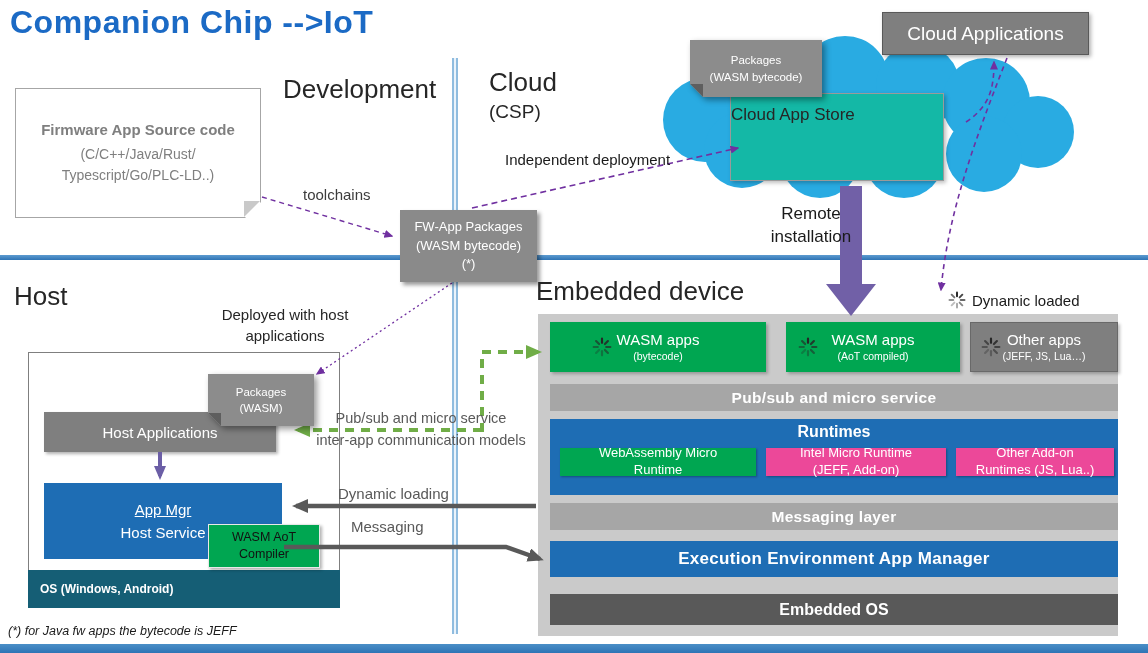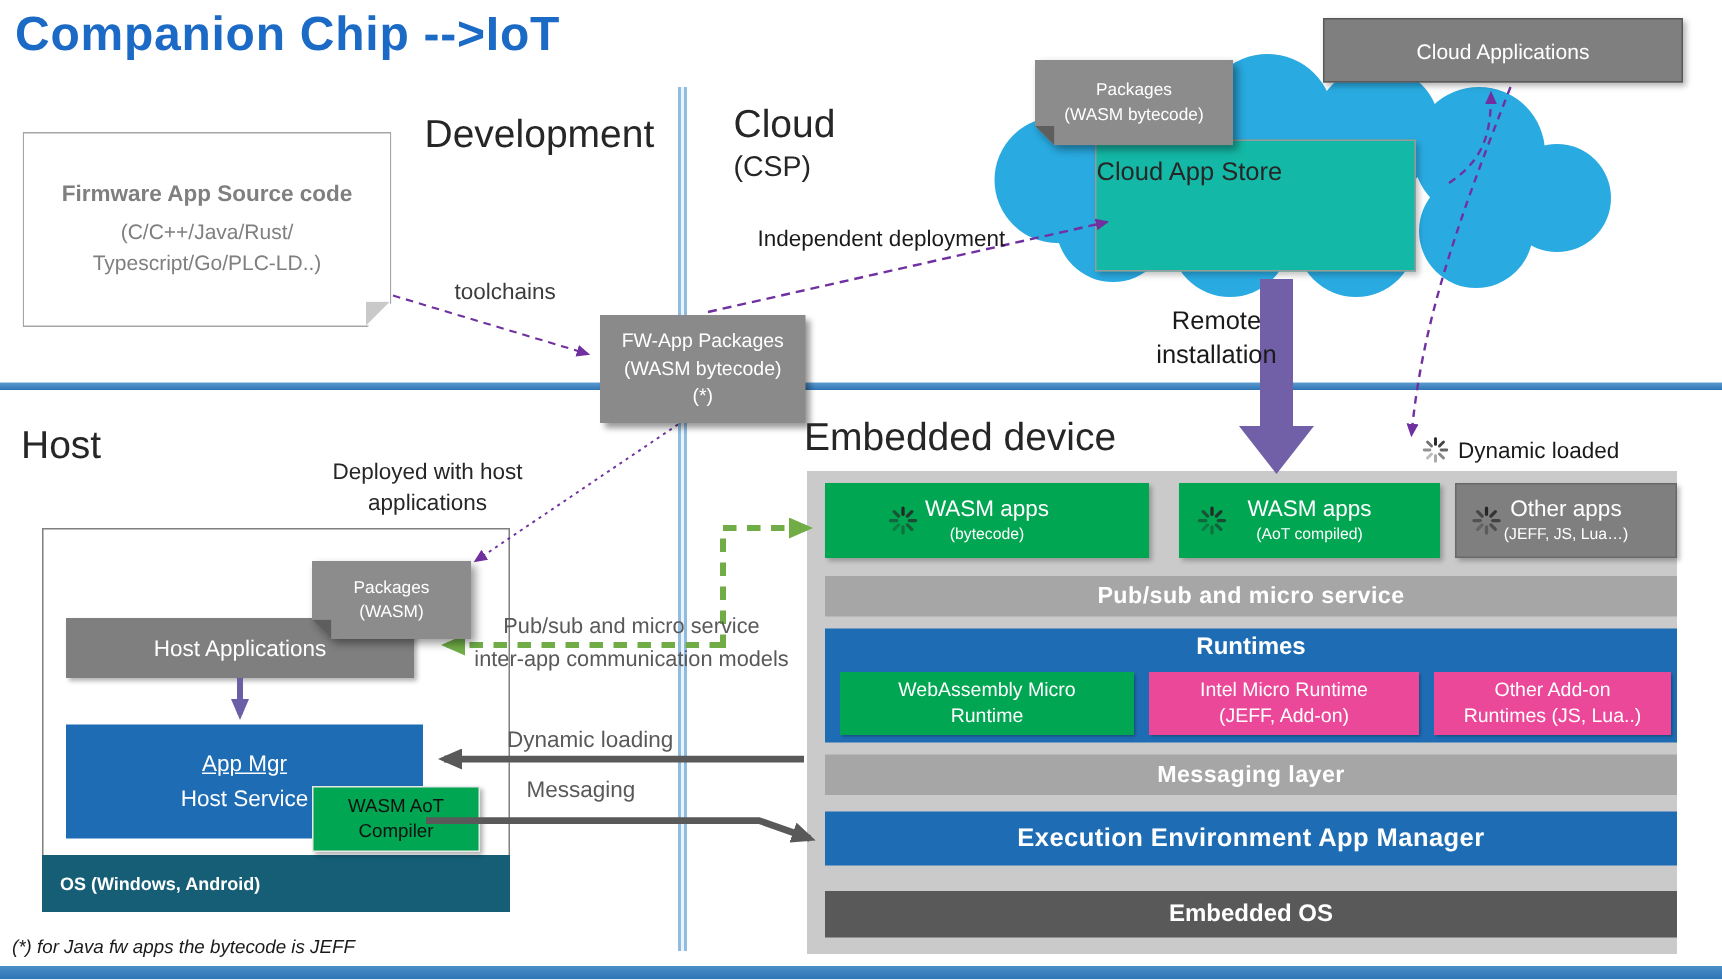--- a/index.html
+++ b/index.html
@@ -15,22 +15,22 @@
   .u{text-decoration:underline}
   .cloud-shape{z-index:1;overflow:visible}
   .divider-v{left:452px;top:58px;width:6px;height:576px;z-index:2;
     background:linear-gradient(to right,#8FBCDF 0 2px,#EAF3FB 2px 4px,#8FBCDF 4px 6px)}
   .divider-h{left:0;top:255px;width:1148px;height:5px;z-index:2;
     background:linear-gradient(to bottom,#5D9BD0,#2E74B5)}
   .bottom-bar{left:0;top:644px;width:1148px;height:9px;z-index:2;
     background:linear-gradient(to bottom,#4A8FC7,#2E74B5)}
   .arrows{left:0;top:0;z-index:30;pointer-events:none}
   .boxflex{display:flex;flex-direction:column;align-items:center;justify-content:center;text-align:center}
-  .cloud-apps-box{left:882px;top:12px;width:240px;height:43px;background:#7F7F7F;border:1px solid #595959;
-    color:#fff;font-size:14px;z-index:10;box-shadow:2px 2px 4px rgba(0,0,0,.3)}
+  .cloud-apps-box{left:882px;top:12px;width:207px;height:43px;background:#7F7F7F;border:1px solid #595959;
+    color:#fff;font-size:19px;z-index:10;box-shadow:2px 2px 4px rgba(0,0,0,.3)}
   .store-box{left:730px;top:93px;width:214px;height:88px;background:#14b8a6;border:1px solid #9a9a9a;
     z-index:10;display:flex;flex-direction:column;padding-top:11px;box-shadow:2px 2px 4px rgba(0,0,0,.25)}
   .store-title{font-size:17px;color:#262626}
   .store-compiler{margin-top:9px;width:166px;height:28px;background:#00A651;display:flex;align-items:center;
     justify-content:center;font-size:13.5px;color:#111}
   .note-wrap{z-index:35;filter:drop-shadow(3px 3px 3px rgba(0,0,0,.4))}
   .note{width:100%;height:100%;background:#8C8C8C;color:#fff;font-size:11.5px;line-height:1.4;
     display:flex;flex-direction:column;align-items:center;justify-content:center;text-align:center;
     clip-path:polygon(0 0,100% 0,100% 100%,13px 100%,0 calc(100% - 13px));position:relative}
   .note::before{content:"";position:absolute;left:0;bottom:0;width:13px;height:13px;background:#5e5e5e;
@@ -53,21 +53,21 @@
   .app-title{font-size:15px}
   .app-sub{font-size:10.5px}
   .spinner{width:20px;height:20px;flex:0 0 auto}
   .spin-in-box{position:absolute;top:50%;transform:translateY(-50%)}
   .gray-bar{background:#A6A6A6;color:#fff;font-weight:700;font-size:15.5px;z-index:10;
     display:flex;align-items:center;justify-content:center;letter-spacing:.3px}
   .blue{background:#1E6DB4}
   .runtimes{left:550px;top:419px;width:568px;height:76px;z-index:10;position:absolute}
   .runtimes-title{height:26px;display:flex;align-items:center;justify-content:center;color:#fff;
     font-weight:700;font-size:16px}
-  .rt-box{position:absolute;top:29px;height:42px;display:flex;flex-direction:column;align-items:center;
+  .rt-box{position:absolute;top:29px;height:28px;display:flex;flex-direction:column;align-items:center;
     justify-content:center;text-align:center;color:#fff;font-size:13px;line-height:1.3;box-shadow:1px 1px 2px rgba(0,0,0,.3)}
   .rt-gray{background:#ec4899}
   .exec-bar{left:550px;top:541px;width:568px;height:36px;color:#fff;font-weight:700;font-size:17px;
     z-index:10;display:flex;align-items:center;justify-content:center;letter-spacing:.3px}
   .embos-bar{left:550px;top:594px;width:568px;height:31px;background:#595959;color:#fff;font-weight:700;
     font-size:16px;z-index:10;display:flex;align-items:center;justify-content:center}
   .host-panel{left:28px;top:352px;width:312px;height:256px;background:#fff;border:1px solid #7F7F7F;z-index:4}
   .hostapps{left:44px;top:412px;width:232px;height:40px;background:#7F7F7F;color:#fff;font-size:15px;z-index:10;
     box-shadow:2px 2px 3px rgba(0,0,0,.3)}
   .appmgr{left:44px;top:483px;width:238px;height:76px;color:#fff;font-size:15px;line-height:1.55;z-index:10}

